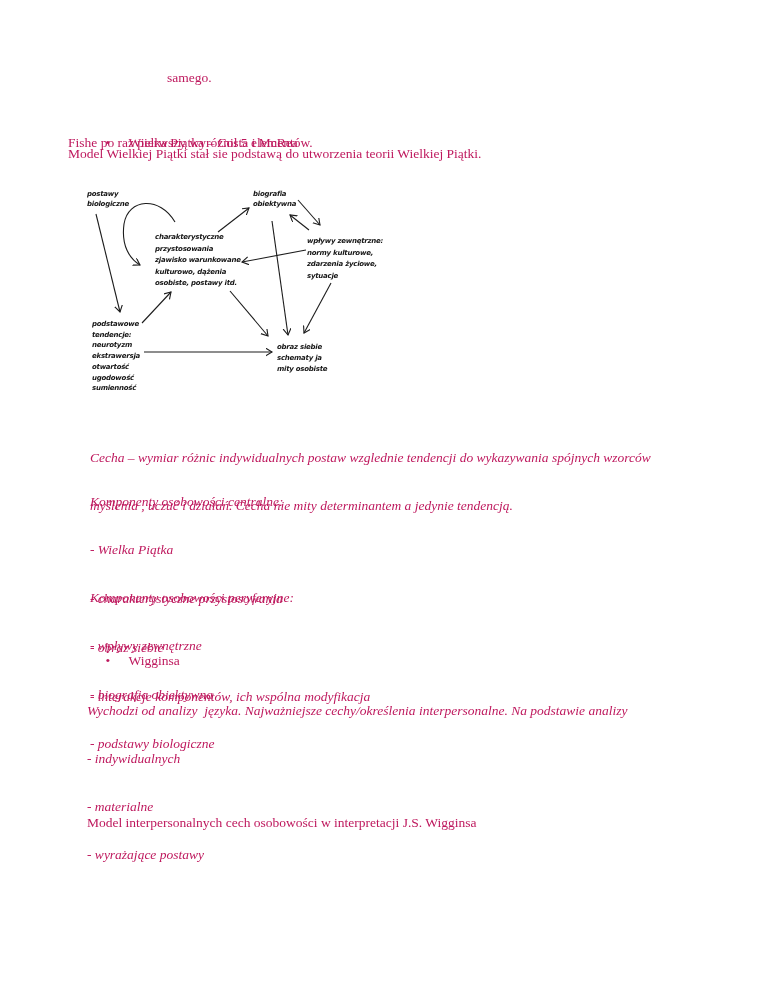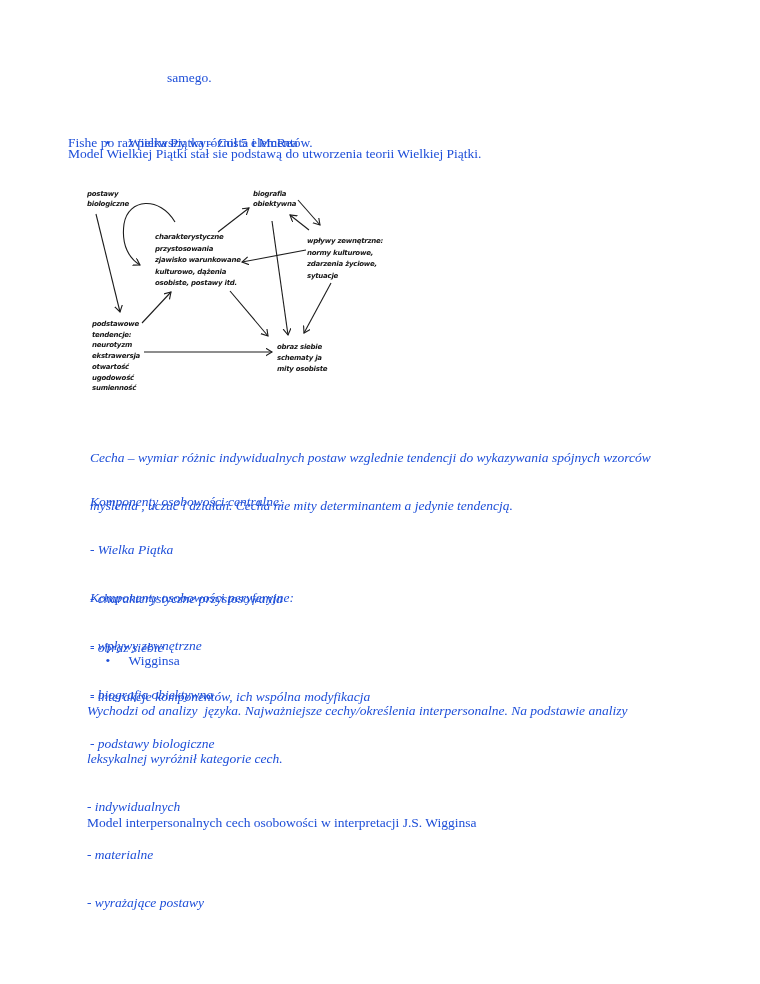--- a/index.html
+++ b/index.html
@@ -1,18 +1,18 @@
 <!DOCTYPE html>
 <html><head>
 <meta charset="utf-8">
 <style>
   html,body{margin:0;padding:0;background:#ffffff;}
   .page{
     position:relative;width:672px;height:984px;background:#ffffff;overflow:hidden;
-    font-family:"Liberation Serif",serif;color:#1d4ed8;border-radius:13px;
+    font-family:"Liberation Serif",serif;color:#be185d;border-radius:13px;
   }
   .tl{position:absolute;font-size:13.5px;line-height:16.3px;white-space:pre;}
   .block{position:absolute;font-size:13.5px;line-height:16.3px;white-space:pre;font-style:italic;}
   .block.lh16{line-height:16px;}
   .bullet-line .bchar{display:inline-block;width:23px;}
   .diagram{position:absolute;left:80px;top:186px;width:315px;height:210px;font-style:italic;}
   .diagram svg{filter:blur(.22px);}
   .diagram text{
     font-family:"DejaVu Sans",sans-serif;font-weight:700;font-size:7px;
     letter-spacing:-0.25px;fill:#161616;
@@ -114,21 +114,20 @@
     <div>- obraz siebie</div>
     <div>- interakcje komponentów, ich wspólna modyfikacja</div>
   </div>
 
   <div class="tl bullet-line" style="left:92px;top:637px">
     <span class="bchar">•</span><span>Wigginsa</span>
   </div>
 
   <div class="block lh16" style="left:87px;top:671px">
     <div>Wychodzi od analizy  języka. Najważniejsze cechy/określenia interpersonalne. Na podstawie analizy</div>
-    <div>leksykalnej wyróżnił kategorie cech.</div>
     <div>- indywidualnych</div>
     <div>- materialne</div>
     <div>- wyrażające postawy</div>
     
     
   </div>
 
   <div class="tl" style="left:87px;top:815px">Model interpersonalnych cech osobowości w interpretacji J.S. Wigginsa</div>
 
 </div>

